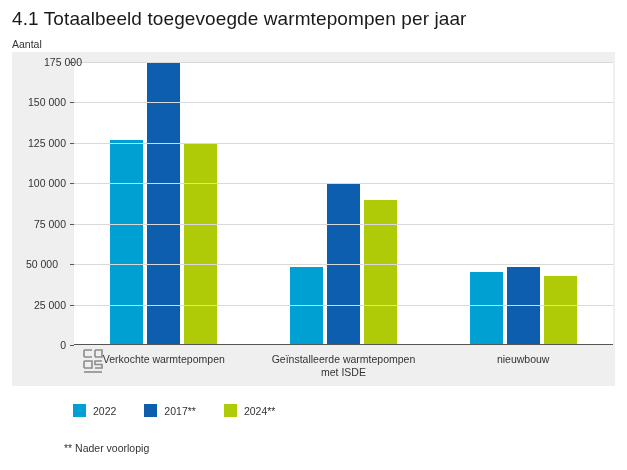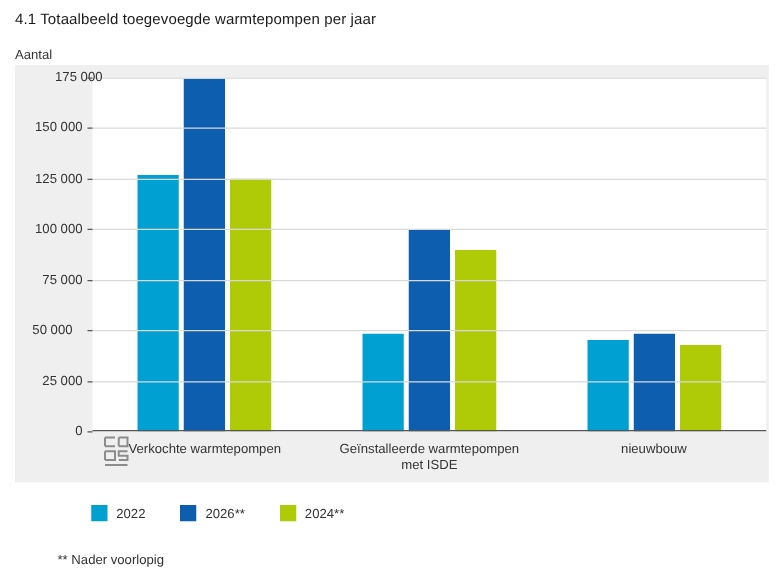--- a/index.html
+++ b/index.html
@@ -16,21 +16,21 @@
   }
   .page {
     position: relative;
     width: 627px;
     height: 470px;
   }
   .title {
     position: absolute;
     left: 12px;
     top: 8px;
-    font-size: 12px;
+    font-size: 19px;
     color: #1a1a1a;
     letter-spacing: 0.1px;
   }
   .axis-unit {
     position: absolute;
     left: 12px;
     top: 38px;
     font-size: 10.5px;
     color: #333333;
   }
@@ -121,21 +121,21 @@
     font-size: 10.5px;
     color: #333333;
   }
   .swatch {
     width: 13px;
     height: 13px;
     display: inline-block;
   }
   .footnote {
     position: absolute;
-    left: 46px;
+    left: 64px;
     top: 442px;
     font-size: 10.5px;
     color: #333333;
   }
 </style>
 </head>
 <body>
 
 <div class="page">
 
@@ -206,21 +206,21 @@
     </svg>
   </div>
 
   <div class="legend" id="legend">
       <div class="legend-item">
         <span class="swatch" style="background: rgb(0, 160, 210);"></span>
         <span>2022</span>
       </div>
       <div class="legend-item">
         <span class="swatch" style="background: rgb(13, 94, 175);"></span>
-        <span>2026**</span>
+        <span>2017**</span>
       </div>
       <div class="legend-item">
         <span class="swatch" style="background: rgb(175, 203, 8);"></span>
         <span>2024**</span>
       </div>
     </div>
 
   <div class="footnote">** Nader voorlopig</div>
 
 </div>

